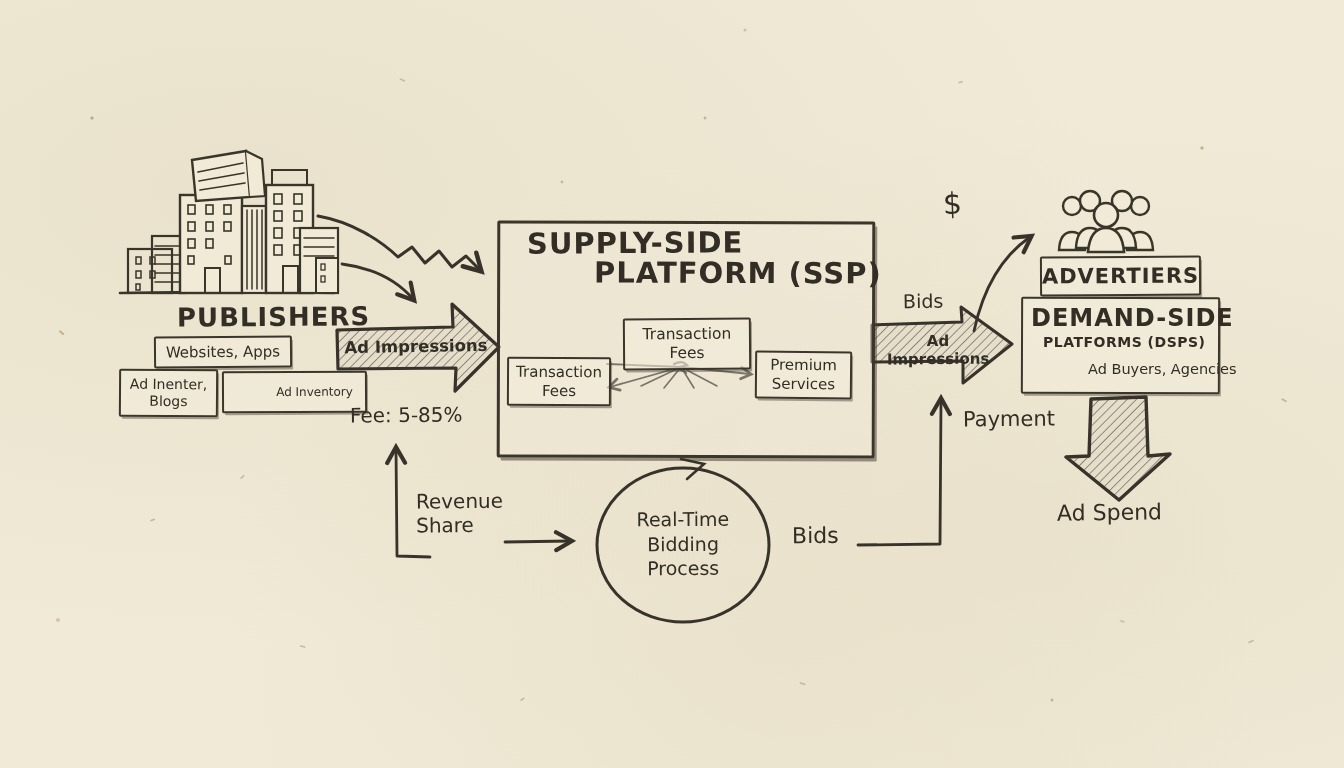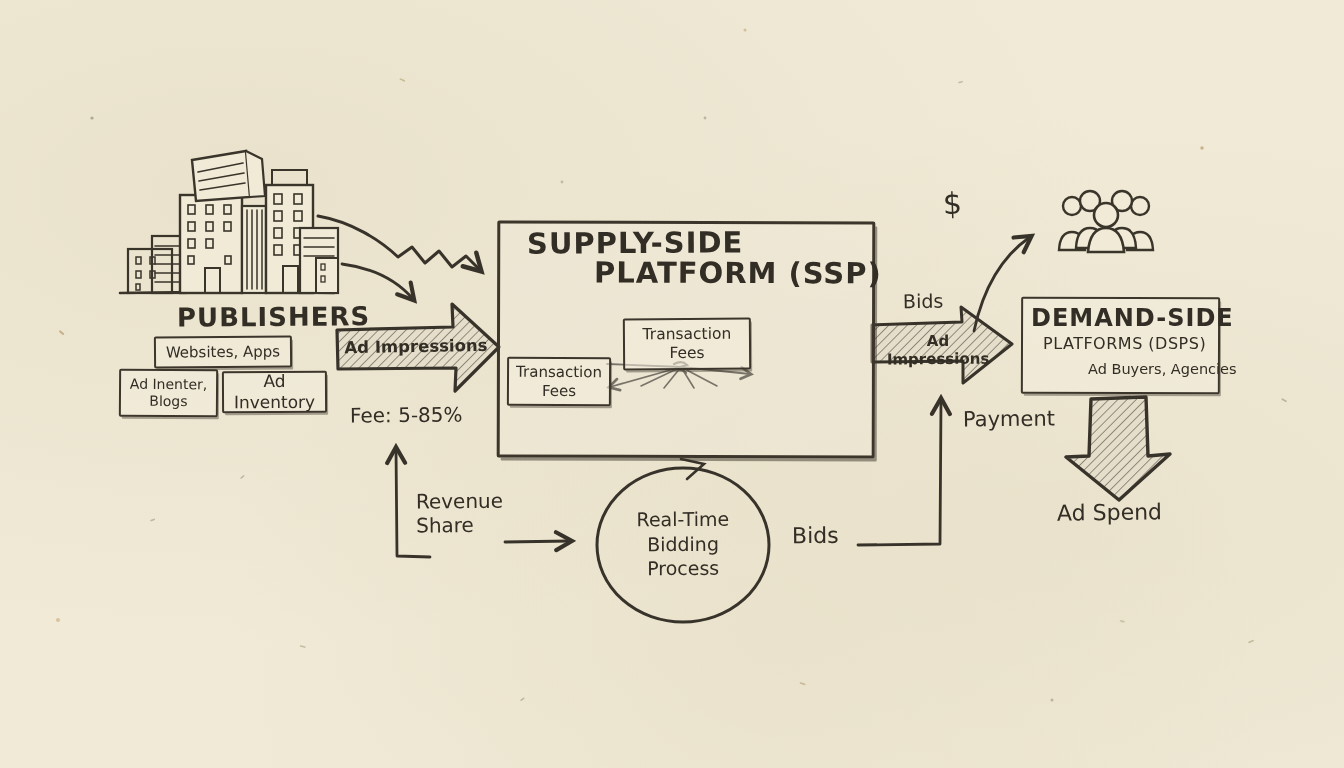--- a/index.html
+++ b/index.html
@@ -20,21 +20,21 @@
     border:2px solid #3b352b;border-radius:2px;
     display:flex;align-items:center;justify-content:center;text-align:center;
     box-shadow:2px 3px 0 -1px rgba(59,53,43,.42);
     background:rgba(242,236,220,.55);
     white-space:pre-line;line-height:1.25;
   }
   
   .pub-title{left:138px;top:302px;width:164px;font-size:26px;font-weight:bold;letter-spacing:1px;text-align:center;transform:rotate(-.4deg);margin-left:39px;}
   .b-websites{left:154px;top:336px;width:134px;height:28px;font-size:15px;transform:rotate(-.5deg);}
   .b-blogs{left:119px;top:369px;width:95px;height:44px;font-size:14px;transform:rotate(.4deg);}
-  .b-inventory{left:222px;top:371px;width:101px;height:38px;font-size:17px;transform:rotate(-.3deg);}
+  .b-inventory{left:222px;top:371px;width:101px;height:38px;font-size:12px;transform:rotate(-.3deg);padding-left:40px;}
   
   .l-impr{left:341px;top:337px;width:150px;font-size:16.5px;text-align:center;transform:rotate(-1deg);font-weight:bold;}
   .l-fee{left:350px;top:403px;font-size:20px;transform:rotate(-.5deg);}
   .l-revshare{left:416px;top:489px;width:104px;font-size:20px;transform:rotate(-.6deg);}
   
   .ssp-box{left:497px;top:221px;width:372px;height:231px;border-width:3px;background:rgba(242,236,220,.35);box-shadow:3px 4px 0 -1px rgba(59,53,43,.5);transform:rotate(.15deg);}
   .ssp-t1{left:527px;top:226px;font-size:29px;font-weight:bold;letter-spacing:1px;transform:rotate(-.4deg);}
   .ssp-t2{left:594px;top:256px;font-size:29px;font-weight:bold;letter-spacing:1px;transform:rotate(.2deg);}
   .b-tf-top{left:623px;top:318px;width:124px;height:48px;font-size:15.5px;transform:rotate(-.4deg);}
   .b-tf-left{left:507px;top:357px;width:100px;height:45px;font-size:15px;transform:rotate(.3deg);}
@@ -44,21 +44,21 @@
   .r-bids{left:903px;top:290px;font-size:19px;transform:rotate(-1deg);}
   .r-impr{left:876px;top:332px;width:124px;font-size:15px;text-align:center;transform:rotate(-.5deg);font-weight:bold;}
   .r-dollar{left:943px;top:186px;font-size:30px;transform:rotate(-2deg);}
   .r-payment{left:963px;top:407px;font-size:21px;transform:rotate(-.6deg);}
   .r-adspend{left:1057px;top:500px;font-size:22px;transform:rotate(-.8deg);}
   .bids-bot{left:792px;top:523px;font-size:22px;transform:rotate(-.5deg);}
   
   .adv-box{left:1040px;top:256px;width:157px;height:36px;font-size:21px;font-weight:bold;letter-spacing:1px;transform:rotate(-.3deg);}
   .dsp-box{left:1021px;top:297px;width:195px;height:93px;transform:rotate(.2deg);}
   .dsp-l1{left:1031px;top:304px;font-size:24px;font-weight:bold;letter-spacing:1px;}
-  .dsp-l2{left:1043px;top:334px;font-size:16px;font-weight:normal;letter-spacing:.5px;}
+  .dsp-l2{left:1043px;top:334px;font-size:14px;font-weight:bold;letter-spacing:.5px;}
   .dsp-l3{left:1088px;top:361px;font-size:14.5px;}
   
   .rtb-label{left:607px;top:507px;width:152px;font-size:19px;text-align:center;line-height:1.3;transform:rotate(-.4deg);}
 </style>
 </head>
 <body>
 
 <div class="stage">
 
   <svg class="draw" width="1344" height="768" viewBox="0 0 1344 768">
@@ -217,28 +217,31 @@
   <div class="txt l-revshare">Revenue
 Share</div>
 
   <div class="box ssp-box"></div>
   <div class="txt ssp-t1">SUPPLY-SIDE</div>
   <div class="txt ssp-t2">PLATFORM (SSP)</div>
   <div class="box b-tf-top">Transaction
 Fees</div>
   <div class="box b-tf-left">Transaction
 Fees</div>
+  <div class="box b-ps">Premium
+Services</div>
 
   <div class="txt r-bids">Bids</div>
   <div class="txt r-impr">Ad Impressions</div>
   <div class="txt r-dollar">$</div>
   <div class="txt r-payment">Payment</div>
   <div class="txt r-adspend">Ad Spend</div>
   <div class="txt bids-bot">Bids</div>
 
+  <div class="box adv-box">ADVERTIERS</div>
   <div class="box dsp-box"></div>
   <div class="txt dsp-l1">DEMAND-SIDE</div>
   <div class="txt dsp-l2">PLATFORMS (DSPS)</div>
   <div class="txt dsp-l3">Ad Buyers, Agencies</div>
 
   <div class="txt rtb-label">Real-Time
 Bidding
 Process</div>
 
 </div>

